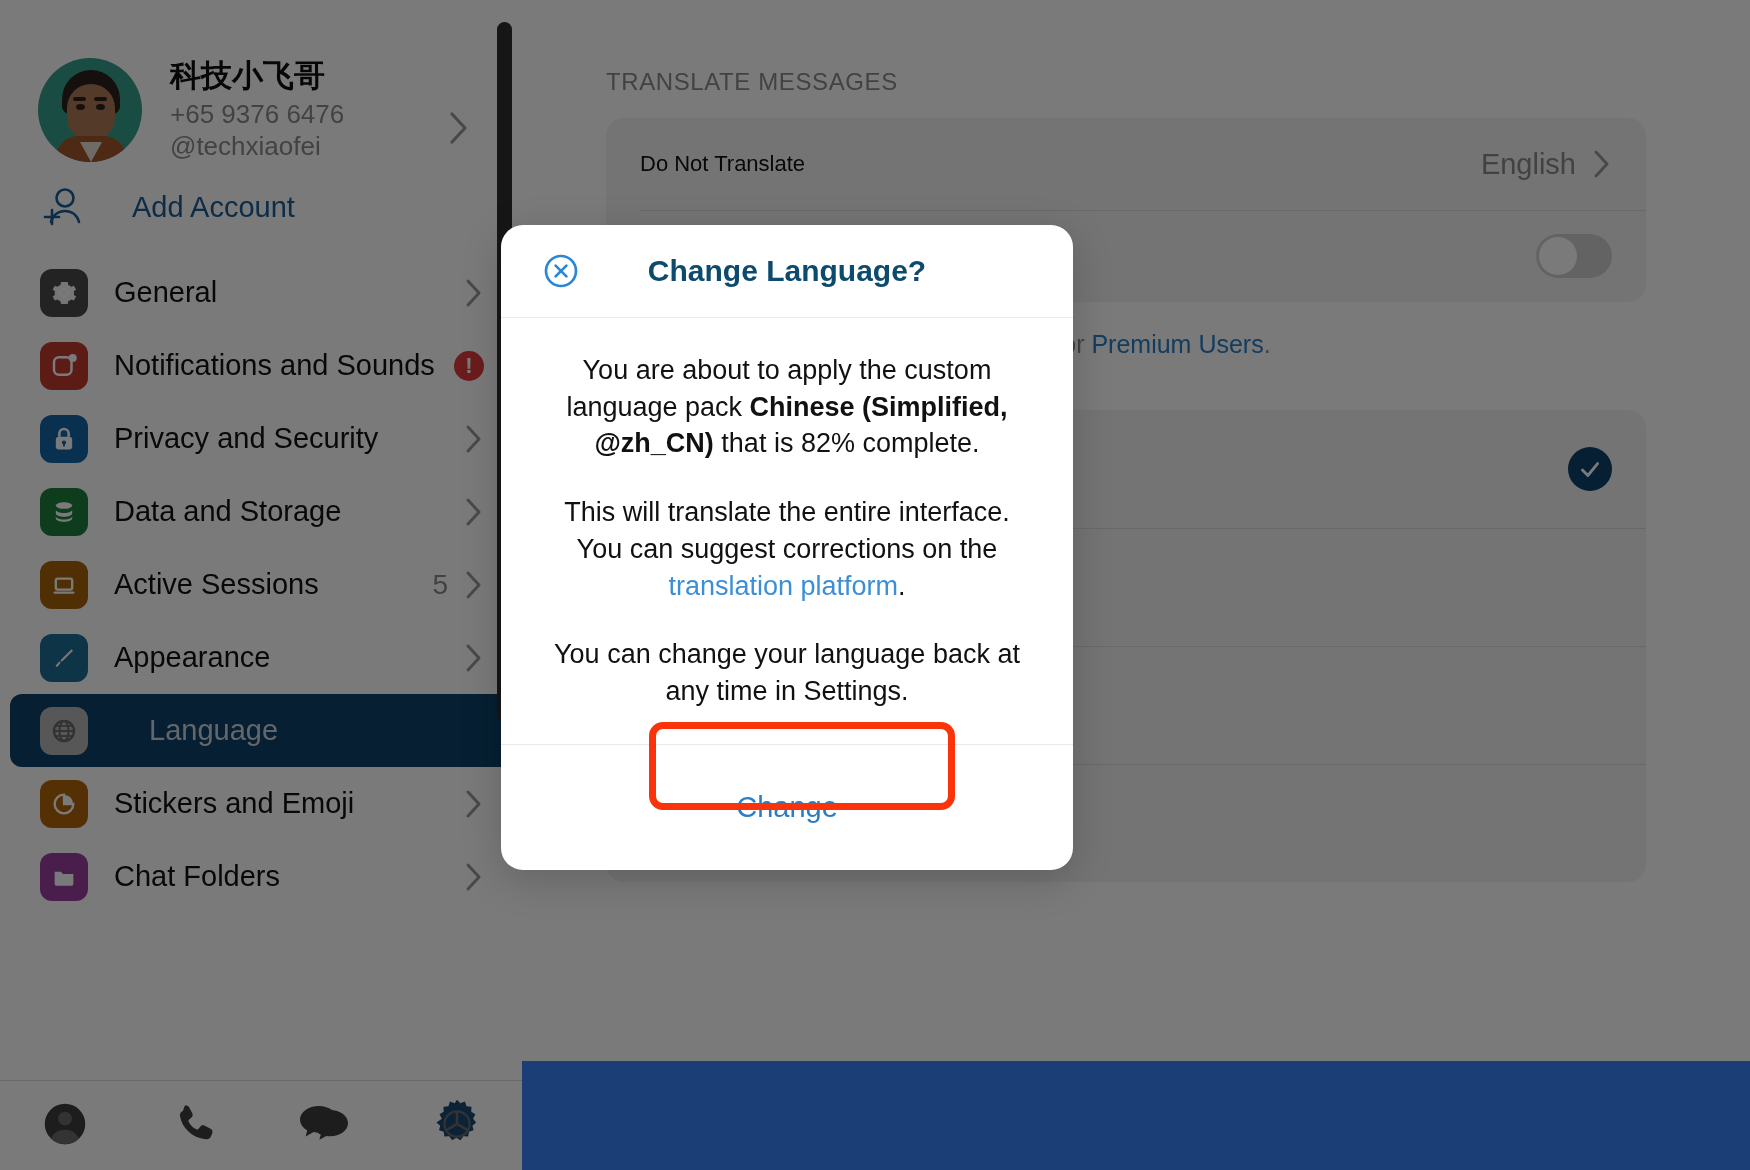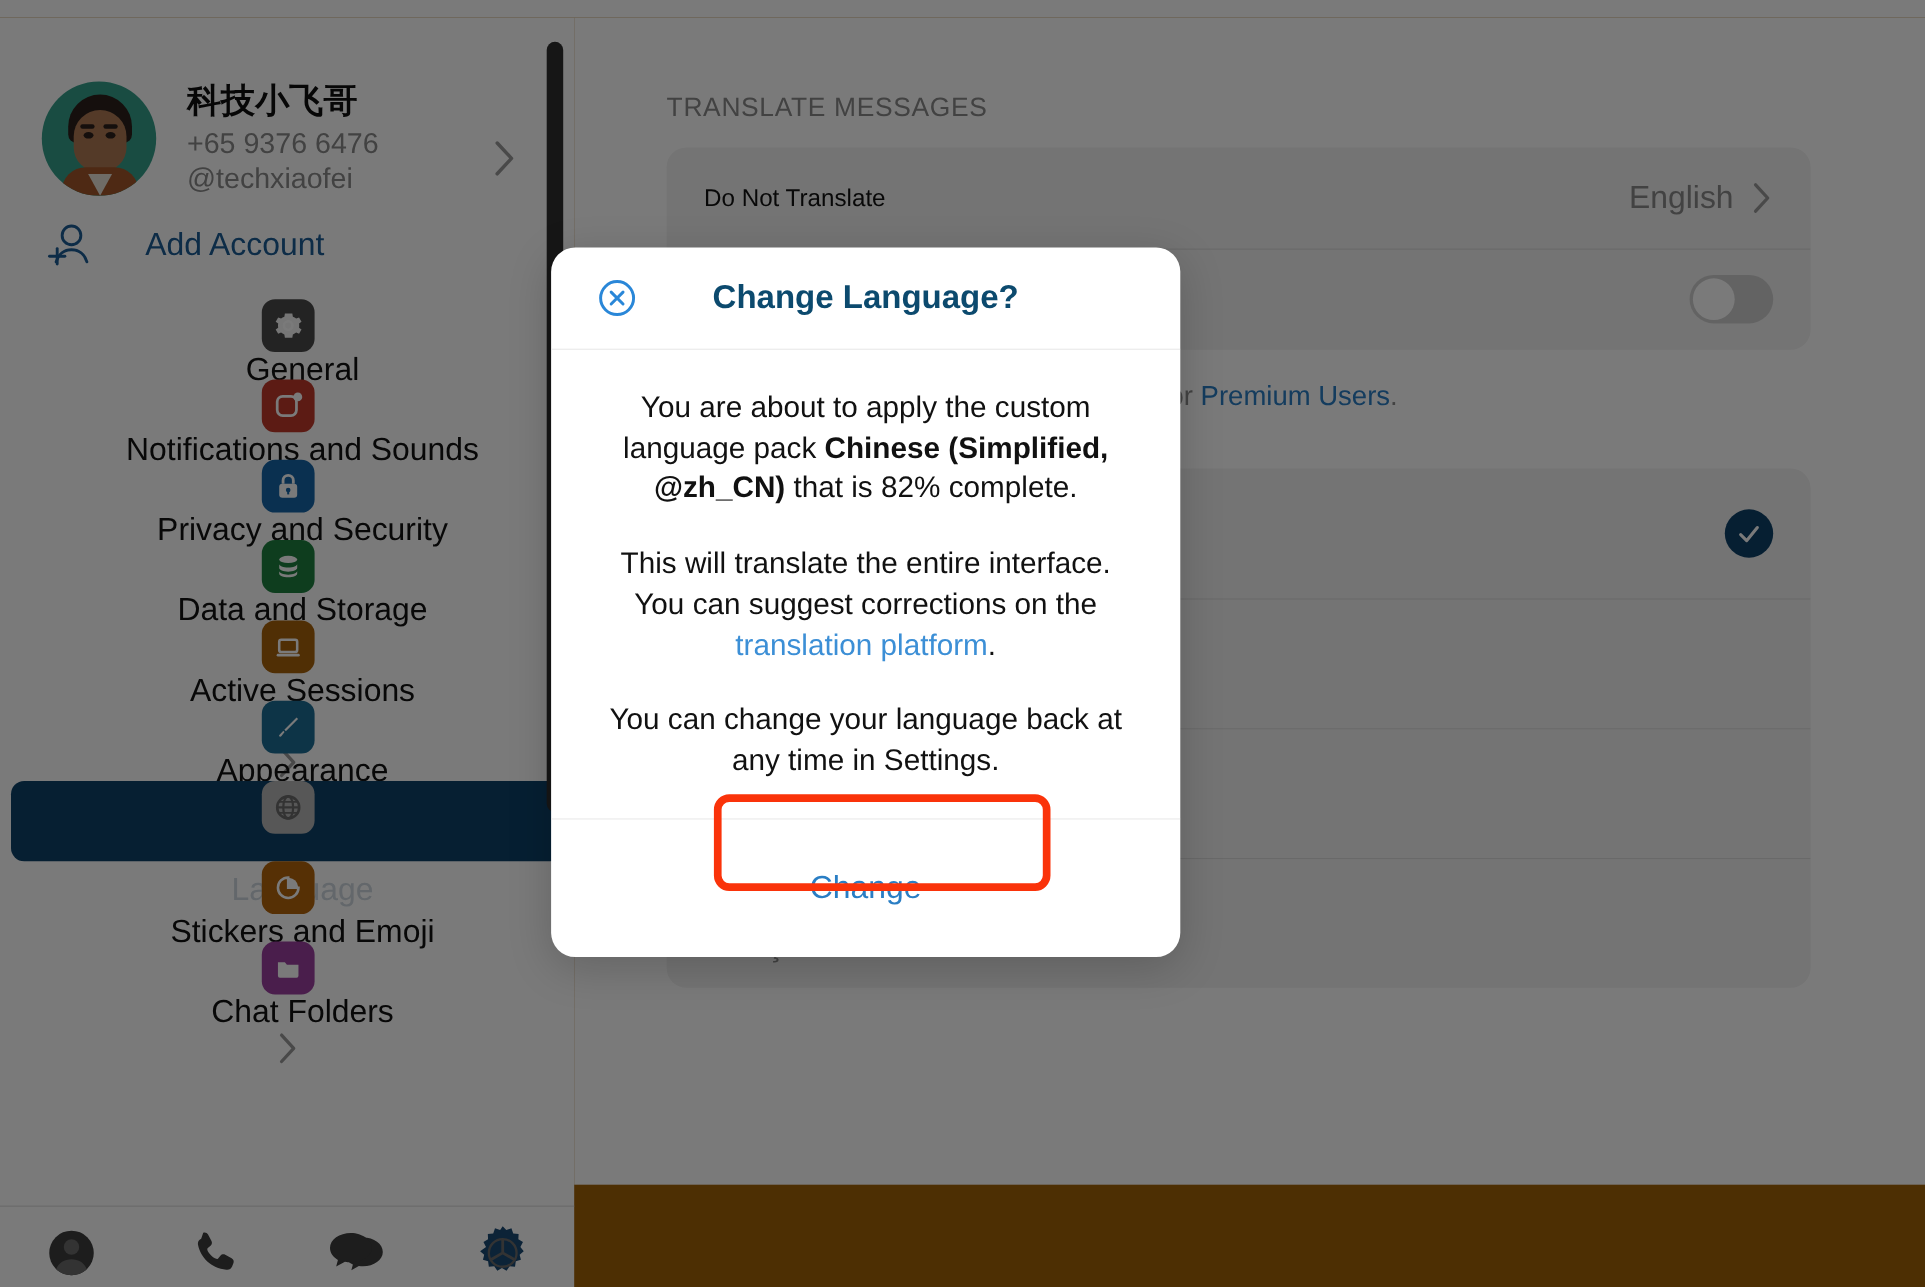--- a/index.html
+++ b/index.html
@@ -5,21 +5,21 @@
   * { box-sizing: border-box; margin: 0; padding: 0; }
   html, body {
     width: 1750px; height: 1170px;
     font-family: "Liberation Sans", sans-serif;
     overflow: hidden;
     background: #ffffff;
   }
   #root { position: relative; width: 1750px; height: 1170px; overflow: hidden; }
 
   
-  .app-layer { position: absolute; inset: 0; display: flex; background: #a16207; margin-top: 16px; }
+  .app-layer { position: absolute; inset: 0; display: flex; background: #3b82f6; }
 
   
   .sidebar {
     position: relative;
     width: 522px; height: 1170px;
     background: #ffffff;
     display: flex; flex-direction: column;
   }
   .profile-row {
     display: flex; align-items: center;
@@ -85,21 +85,20 @@
   }
 
   .menu { padding: 4px 0 0 0; }
   .menu-item {
     display: flex; align-items: center;
     height: 73px;
     padding: 0 28px 0 30px;
     margin: 0 10px;
     border-radius: 12px;
     position: relative;
-    flex-direction: column;
   }
   .menu-item.active { background: #0d4169; gap: 35px; }
   .mi-icon {
     width: 48px; height: 48px; border-radius: 12px;
     flex: 0 0 auto;
     display: flex; align-items: center; justify-content: center;
   }
   .mi-label {
     margin-left: 26px; font-size: 29px; color: #121212;
     flex: 1 1 auto;

